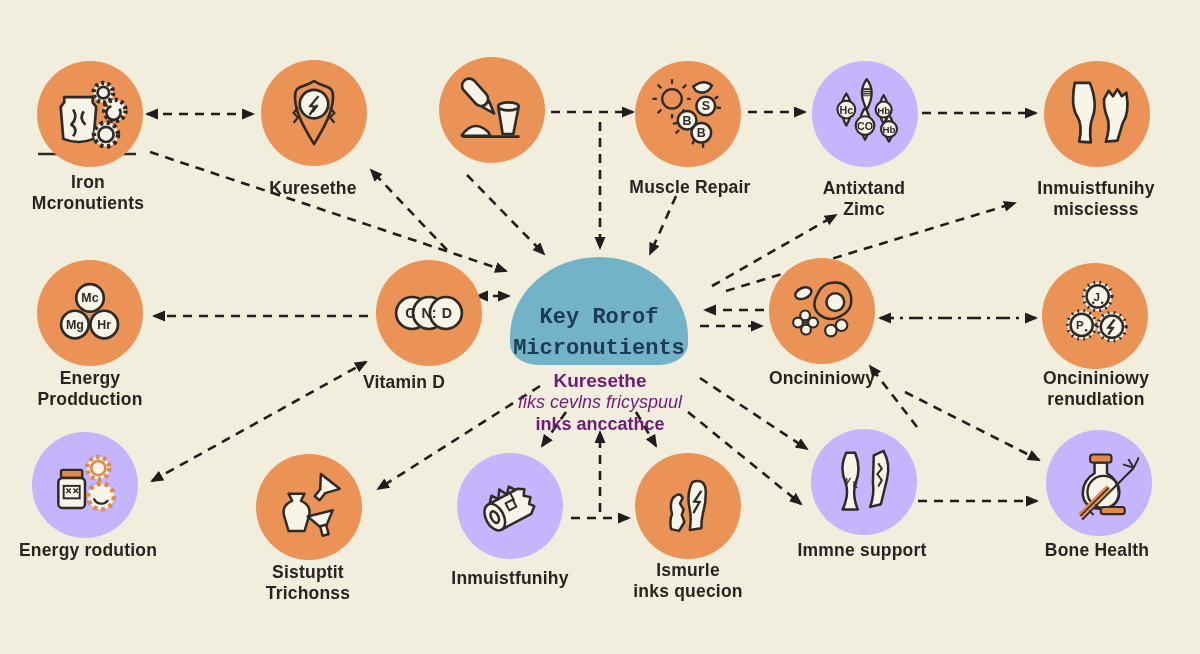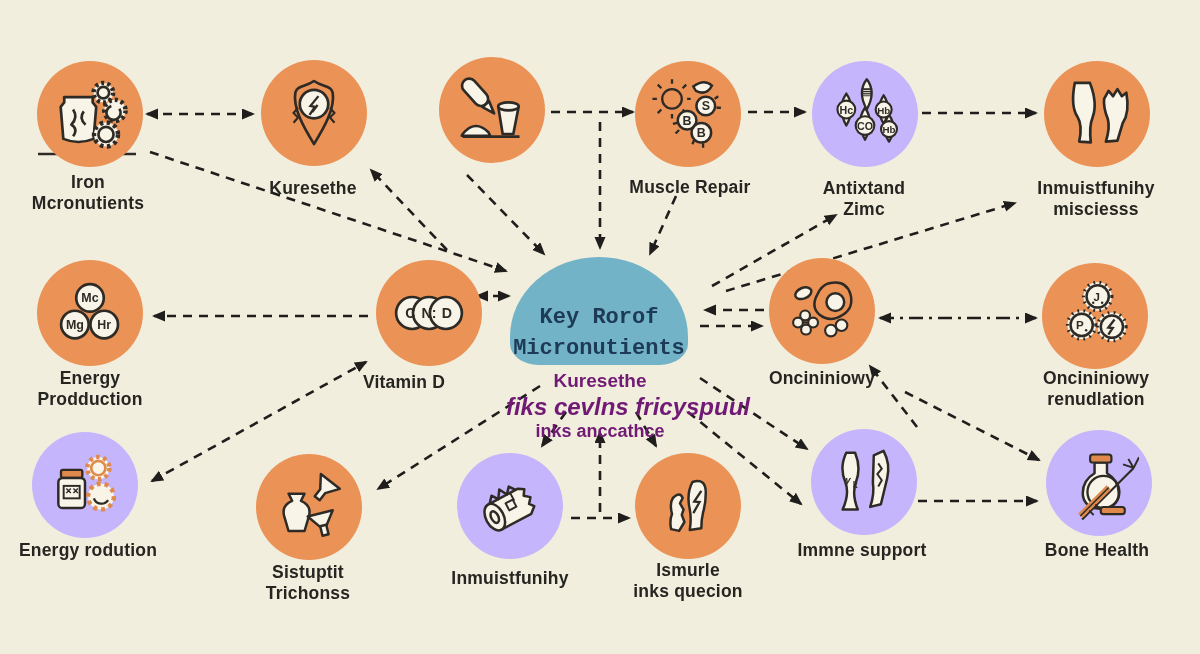--- a/index.html
+++ b/index.html
@@ -14,21 +14,21 @@
         font-weight:bold;font-size:17.5px;color:#262522;white-space:pre-line;line-height:1.22;
         letter-spacing:.2px;}
   .center-blob{position:absolute;left:510px;top:257px;width:178px;height:108px;background:#73B3C7;
         border-radius:50% 50% 16% 16% / 74% 74% 20% 20%;
         display:flex;align-items:flex-end;justify-content:center;font-family:Liberation Mono, monospace;}
   .center-title{font-size:22px;font-weight:bold;color:#1D3A57;text-align:center;
         white-space:pre-line;line-height:1.4;}
   .center-sub{position:absolute;left:600px;top:369px;transform:translateX(-50%);width:300px;
         text-align:center;color:#701a75;line-height:1.22;}
   .center-sub .l1{font-size:19px;font-weight:bold;}
-  .center-sub .l2{font-size:24px;font-weight:bold;font-style:italic;text-align:right;}
+  .center-sub .l2{font-size:18px;font-weight:normal;font-style:italic;}
   .center-sub .l3{font-size:18px;font-weight:bold;}
   .icon{display:block}
 </style>
 </head>
 <body>
 
 <div class="canvas">
 
   <svg class="arrows" viewBox="0 0 1200 654">
     <defs>

